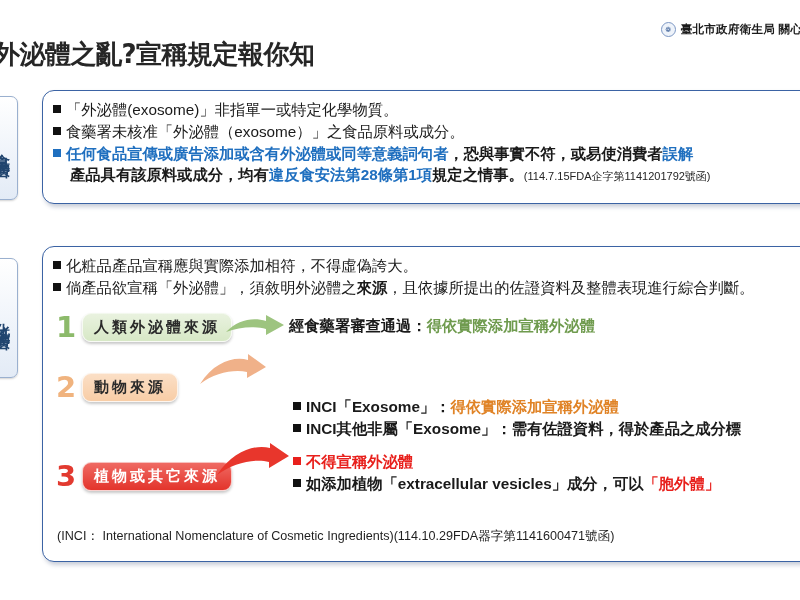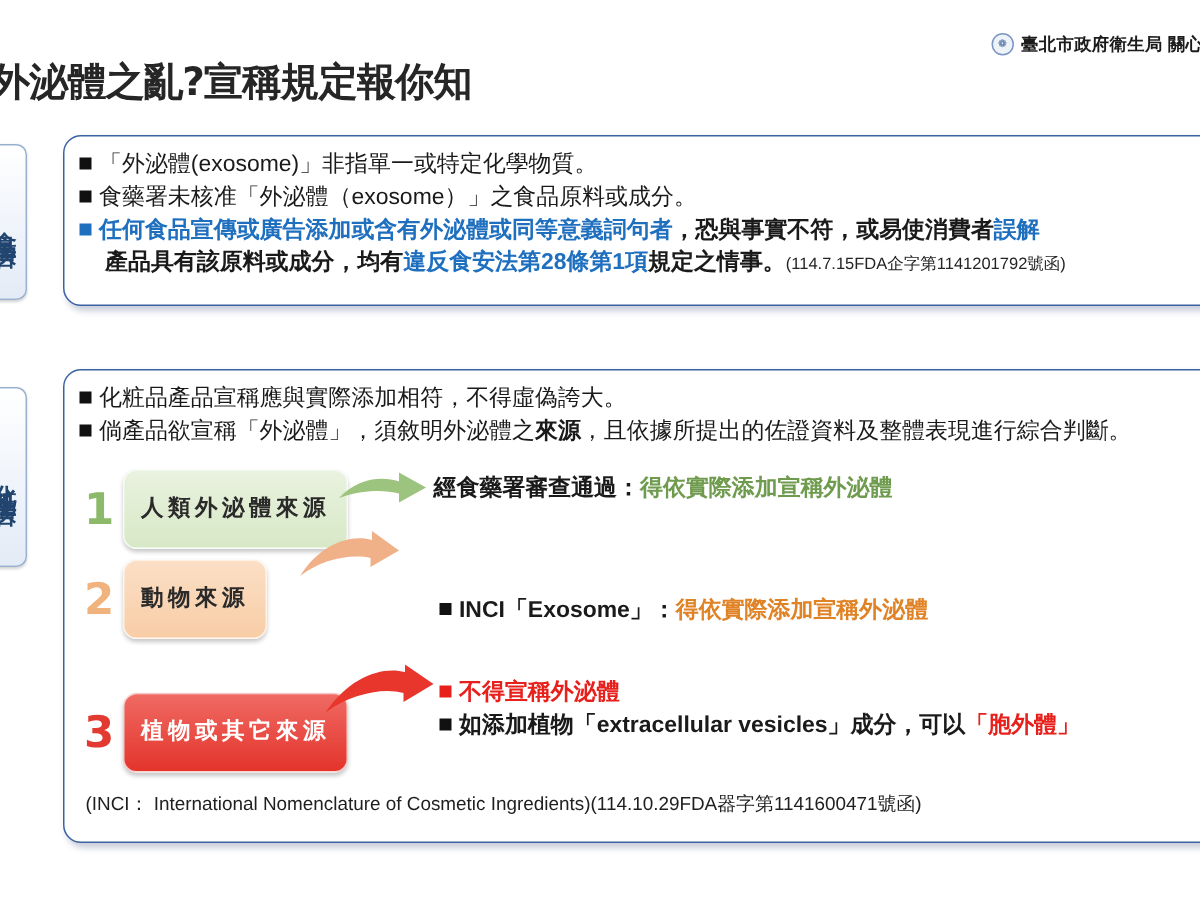--- a/index.html
+++ b/index.html
@@ -100,21 +100,21 @@
     width:20px;text-align:center;
     font-family:"DejaVu Sans","Liberation Sans",sans-serif;
   }
   .num.g{color:#8cba6a;}
   .num.o{color:#f0b37e;}
   .num.r{color:#e23a30;}
 
   .pill{
     margin-left:6px;
     border-radius:9px;
-    padding:16px 11px;
+    padding:4px 11px;
     font-size:15px;font-weight:bold;letter-spacing:3px;
     white-space:nowrap;line-height:1.25;
     box-shadow:0 2px 3px rgba(0,0,0,.22);
     border:1px solid rgba(255,255,255,.7);
     box-sizing:border-box;
   }
   .pill.g{background:linear-gradient(180deg,#e9f2df 0%,#d7e8c6 100%);color:#2a2a2a;}
   .pill.o{background:linear-gradient(180deg,#fbdfc6 0%,#f8cda6 100%);color:#2a2a2a;}
   .pill.r{background:linear-gradient(180deg,#ef6a63 0%,#e3342b 100%);color:#ffffff;}
 
@@ -206,20 +206,24 @@
     </div>
     <svg class="arrow" style="left:155px;top:107px;" width="70" height="34" viewBox="0 0 70 34">
       <path d="M2 30 C16 8, 36 2, 50 6 L50 0 L68 13 L49 24 L49 18 C36 15, 16 19, 2 30 Z" fill="#f0b189"></path>
     </svg>
     <div class="rblock" style="left:250px;top:104px;margin-top:45px;">
       <div id="src2-lines">
           <div class="bline">
             <span class="sq"></span>
             <div class="btext"><span class="b">INCI「Exosome」：</span><span class="b orange">得依實際添加宣稱外泌體</span></div>
           </div>
+          <div class="bline">
+            <span class="sq"></span>
+            <div class="btext"><span class="b">INCI其他非屬「Exosome」：需有佐證資料，得於產品之成分標</span></div>
+          </div>
         </div>
     </div>
 
     <div class="srow" style="left:13px;top:215px;">
       <span class="num r">3</span>
       <span class="pill r">植物或其它來源</span>
     </div>
     <svg class="arrow" style="left:172px;top:196px;" width="76" height="36" viewBox="0 0 76 36">
       <path d="M2 32 C18 8, 40 1, 55 5 L55 0 L74 13 L54 25 L54 19 C40 15, 18 20, 2 32 Z" fill="#e8362c"></path>
     </svg>

